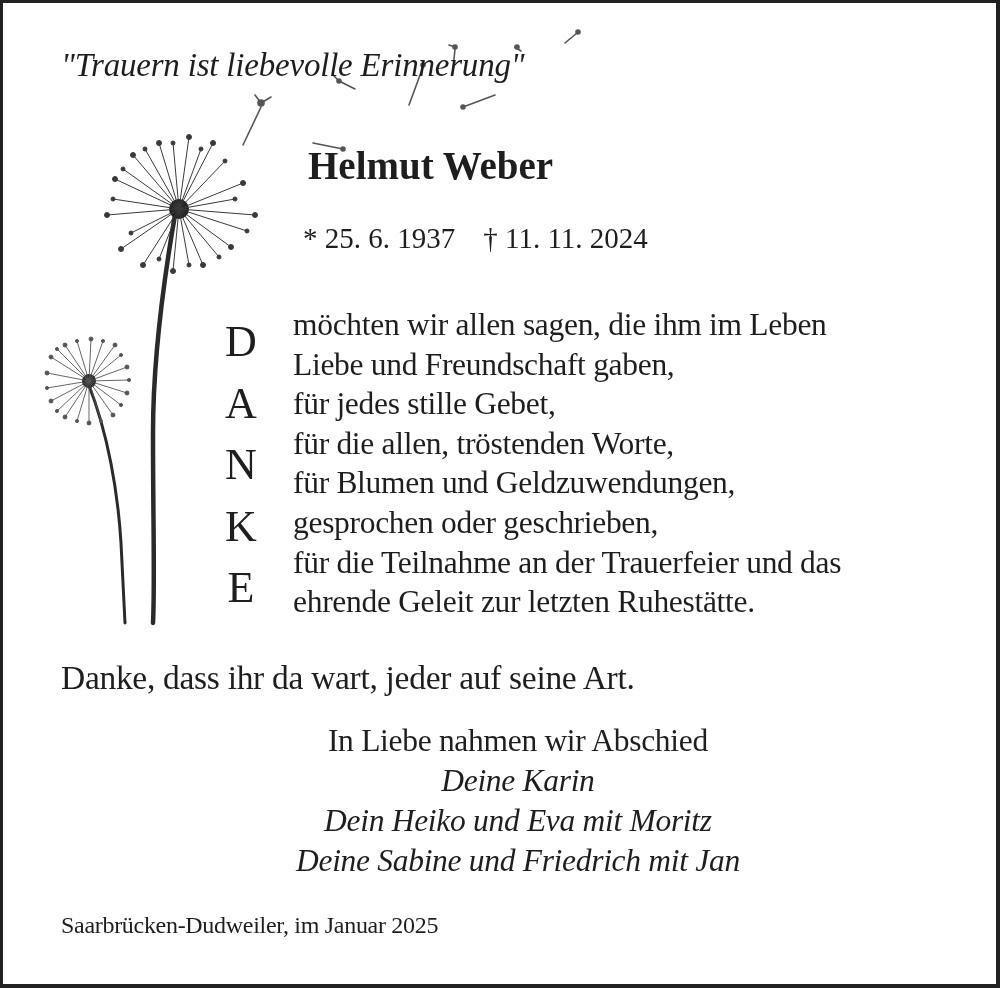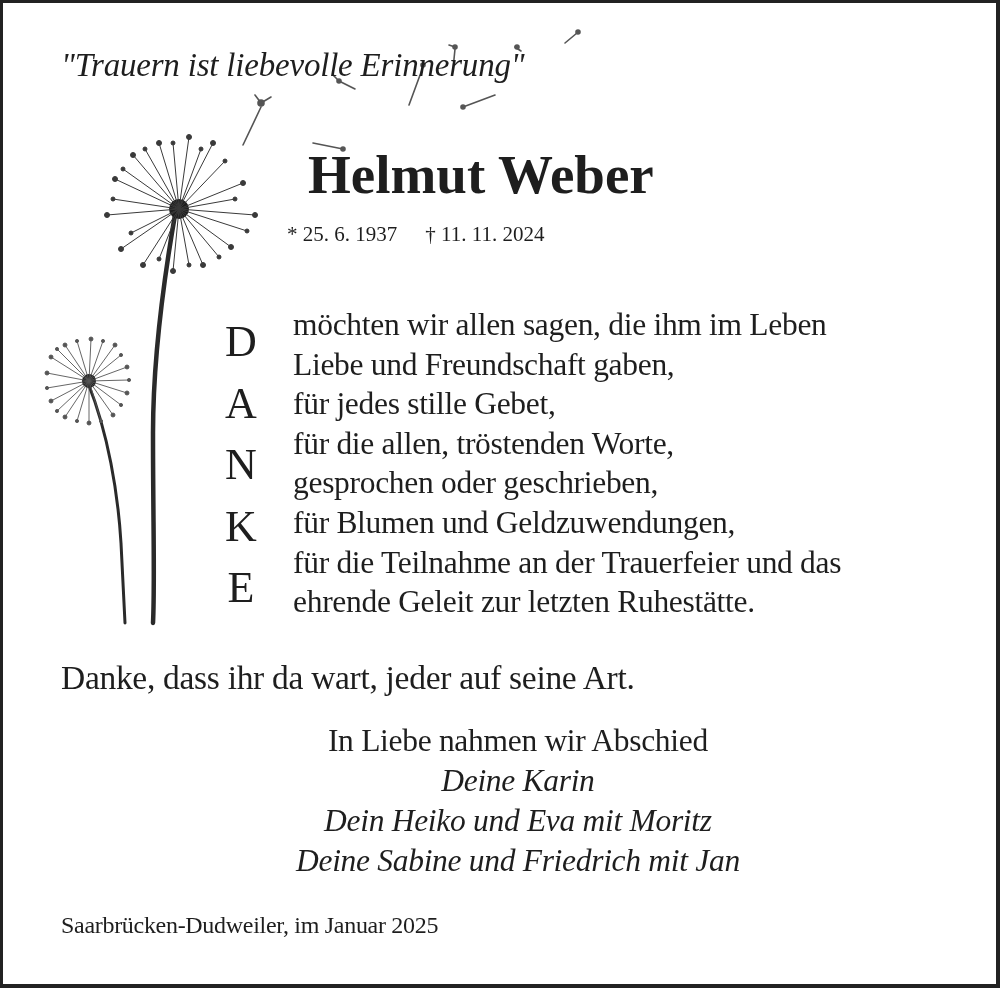--- a/index.html
+++ b/index.html
@@ -24,26 +24,26 @@
       font-family: "Liberation Serif", "DejaVu Serif", serif;
     }
     .abs { position: absolute; white-space: nowrap; }
     .motto {
       left: 58px; top: 44px;
       font-size: 33px; font-style: italic;
       letter-spacing: -0.2px;
     }
     .name {
       left: 305px; top: 140px;
-      font-size: 55px; font-weight: bold;
+      font-size: 39px; font-weight: bold;
       letter-spacing: 0px;
     }
     .dates {
-      left: 284px; top: 219px;
-      font-size: 21px;
+      left: 300px; top: 219px;
+      font-size: 29px;
     }
     .dates .gap { display: inline-block; width: 28px; }
     .danke-letters {
       left: 212px; top: 314px;
       width: 52px;
     }
     .danke-letters span {
       display: block;
       text-align: center;
       font-size: 44px;
@@ -235,22 +235,22 @@
     <span>N</span>
     <span>K</span>
     <span>E</span>
   </div>
 
   <div class="abs danke-lines">
     <div>möchten wir allen sagen, die ihm im Leben</div>
     <div>Liebe und Freundschaft gaben,</div>
     <div>für jedes stille Gebet,</div>
     <div>für die allen, tröstenden Worte,</div>
+    <div>für Blumen und Geldzuwendungen,</div>
     <div>gesprochen oder geschrieben,</div>
-    <div>für Blumen und Geldzuwendungen,</div>
     <div>für die Teilnahme an der Trauerfeier und das</div>
     <div>ehrende Geleit zur letzten Ruhestätte.</div>
   </div>
 
   <div class="abs thanks-line">Danke, dass ihr da wart, jeder auf seine Art.</div>
 
   <div class="abs signoff">
     <div>In Liebe nahmen wir Abschied</div>
     <div class="it">Deine Karin</div>
     <div class="it">Dein Heiko und Eva mit Moritz</div>

